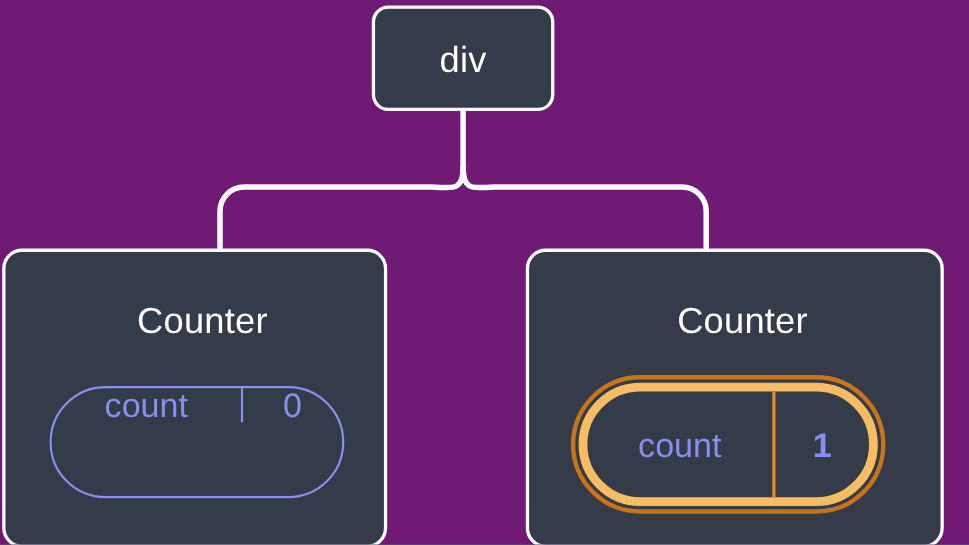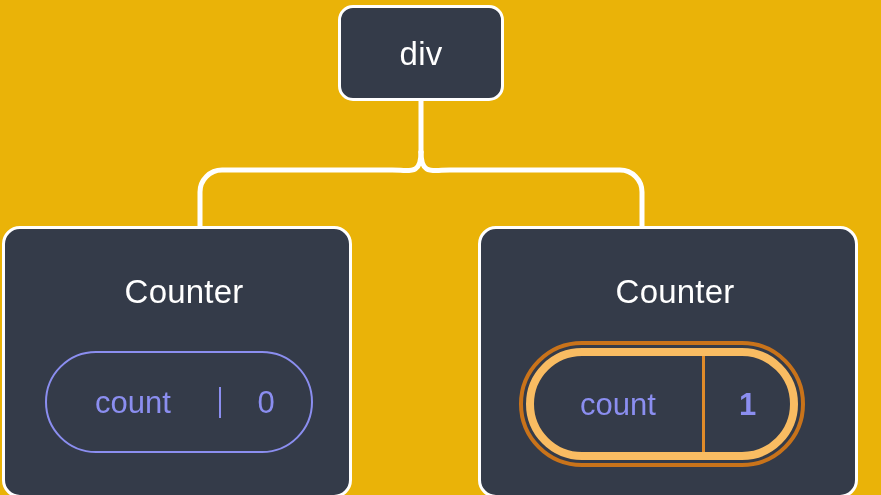--- a/index.html
+++ b/index.html
@@ -12,21 +12,21 @@
     width: 881px;
     height: 495px;
     overflow: hidden;
     font-family: "Liberation Sans", sans-serif;
     position: relative;
   }
   #stage {
     position: relative;
     width: 881px;
     height: 495px;
-    background: #eab308;
+    background: #701a75;
   }
   #wires {
     position: absolute;
     left: 0;
     top: 0;
     width: 881px;
     height: 495px;
     pointer-events: none;
   }
 
@@ -76,21 +76,21 @@
     color: #ffffff;
     line-height: 1;
     letter-spacing: 0.2px;
   }
 
   
   .pill {
     position: absolute;
     box-sizing: border-box;
     display: flex;
-    align-items: center;
+    align-items: flex-start;
   }
   .pill-plain {
     left: 40px;
     top: 122px;
     width: 268px;
     height: 102px;
     border: 2px solid #8b8ef0;
     border-radius: 51px;
   }
   .pill-plain .pill-key,

